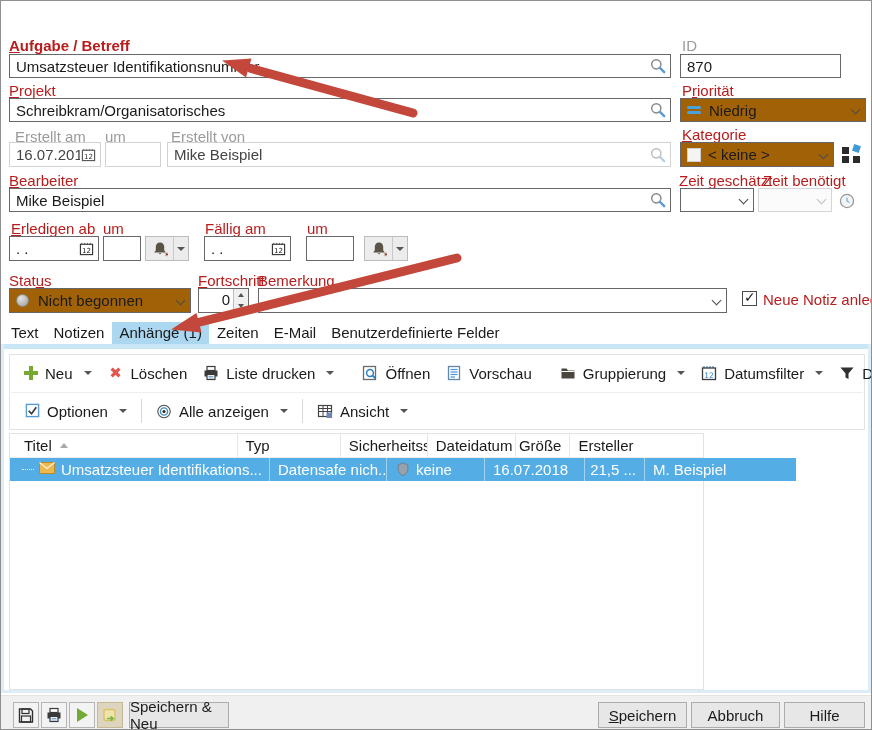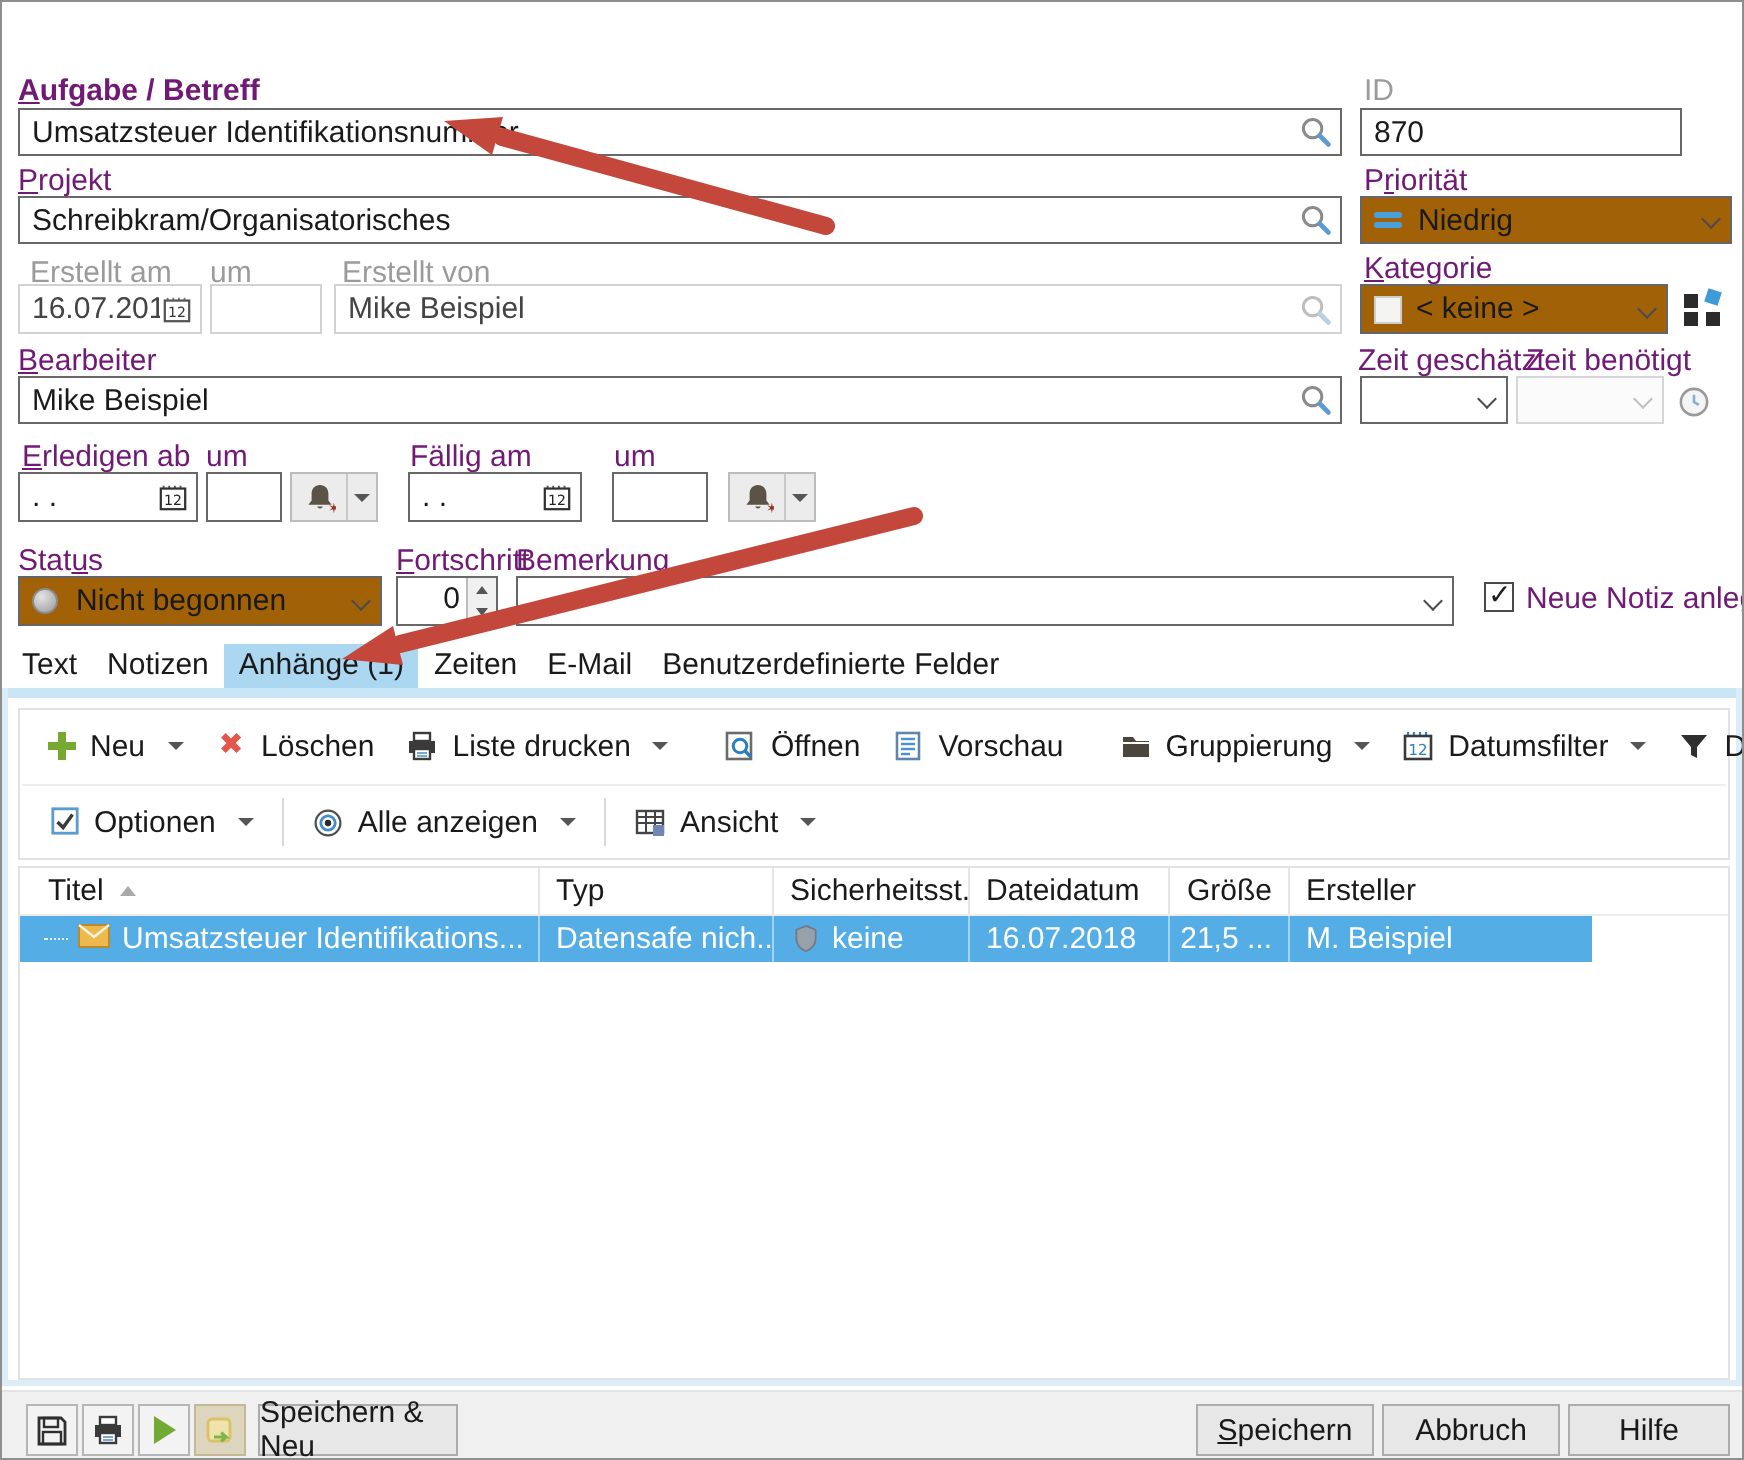--- a/index.html
+++ b/index.html
@@ -15,21 +15,21 @@
   .wincontrols { position:absolute; right:0; top:0; height:30px; display:flex; }
   .wbtn { width:46px; height:30px; display:flex; align-items:center; justify-content:center; }
   .glyph-min { width:11px; height:1px; background:#fff; display:block; }
   .glyph-max { width:10px; height:10px; border:1px solid #fff; display:block; }
   .glyph-close { position:relative; width:12px; height:12px; display:block; }
   .glyph-close::before,.glyph-close::after { content:""; position:absolute; left:-1px; top:5px; width:14px; height:1.2px; background:#fff; }
   .glyph-close::before { transform:rotate(45deg); }
   .glyph-close::after { transform:rotate(-45deg); }
 
   
-  .lbl { position:absolute; font-size:15px; color:#701a75; white-space:nowrap; }
+  .lbl { position:absolute; font-size:15px; color:#b91c1c; white-space:nowrap; }
   .lbl.dim { color:#9b9b9b; }
   .lbl.b { font-weight:bold; }
   .field { position:absolute; background:#fff; border:1px solid #686868; display:flex; align-items:center; padding:0 4px 0 6px; font-size:15px; white-space:nowrap; overflow:hidden; }
   .field.disabled { border-color:#d2d2d2; color:#444; }
   .field .val { flex:1 1 auto; overflow:hidden; }
   .combo { position:absolute; background:#a16207; border:1px solid #66666a; display:flex; align-items:center; padding:0 4px 0 6px; font-size:15px; white-space:nowrap; }
   .combo.white { background:#fff; }
   .combo.disabled { background:#fbfbfb; border-color:#d6d6d6; color:#8a8a8a; }
   .chev { width:10px; height:10px; position:relative; flex:0 0 auto; margin-left:auto; }
   .chev::before { content:""; position:absolute; left:1px; top:1px; width:6px; height:6px; border-right:1.5px solid #4c4c4c; border-bottom:1.5px solid #4c4c4c; transform:rotate(45deg); }
@@ -75,21 +75,21 @@
   .tbtn .caret { margin-left:4px; }
   .tsep { width:1px; height:24px; background:#d9d9d9; margin:0 6px; }
   .toolrow-div { position:absolute; left:1px; right:1px; top:37px; height:1px; background:#efefef; }
   .icon16 { width:16px; height:16px; display:inline-flex; justify-content:center; flex:0 0 auto; }
   .plus-ic { position:relative; width:14px; height:14px; }
   .plus-ic::before { content:""; position:absolute; left:0; top:5px; width:14px; height:4px; background:#76a832; }
   .plus-ic::after { content:""; position:absolute; left:5px; top:0; width:4px; height:14px; background:#76a832; }
   .x-ic::after { content:"✖"; color:#e2574c; font-size:15px; line-height:1; }
 
   
-  .gridbox { position:absolute; left:8px; top:432px; width:856px; height:257px; border:1px solid #e2e2e2; background:#fff; }
+  .gridbox { position:absolute; left:8px; top:432px; width:695px; height:257px; border:1px solid #e2e2e2; background:#fff; }
   .ghead { display:flex; height:24px; align-items:center; border-bottom:1px solid #ededed; }
   .ghead .hc { height:100%; display:flex; align-items:center; padding:0 8px; border-right:1px solid #e6e6e6; overflow:hidden; white-space:nowrap; }
   .grow { display:flex; height:23px; align-items:center; background:#55ade5; color:#fff; width:786px; }
   .grow .c { height:100%; display:flex; align-items:center; padding:0 8px; border-right:1px solid rgba(255,255,255,.45); overflow:hidden; white-space:nowrap; }
   .sort-asc { width:0; height:0; border-left:4.5px solid transparent; border-right:4.5px solid transparent; border-bottom:5px solid #a9a9a9; margin-left:8px; }
   .treedots { width:12px; border-top:1px dotted #e8f2fa; margin-right:5px; flex:0 0 auto; }
 
   
   .footer { position:absolute; left:0; top:694px; width:872px; height:36px; background:#f0f0f0; border-top:1px solid #e3e3e3; }
   .btn { position:absolute; top:6px; height:26px; background:#e7e7e7; border:1px solid #acacac; display:flex; align-items:center; justify-content:center; font-size:15px; }

